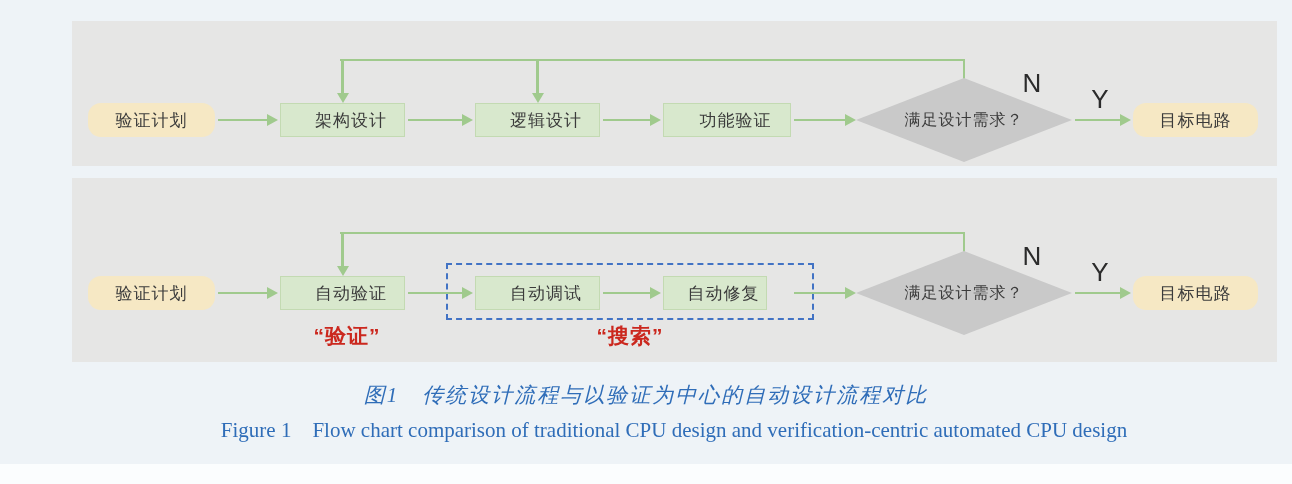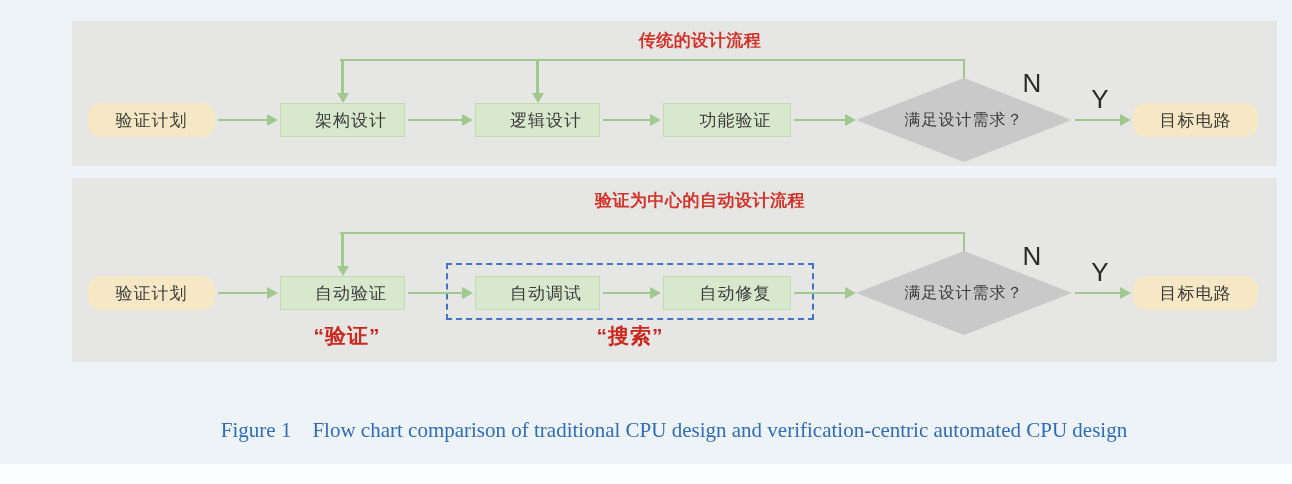--- a/index.html
+++ b/index.html
@@ -47,21 +47,20 @@
   .cap-en{position:absolute;left:0;width:100%;text-align:center;color:var(--blue);
     font-family:"Liberation Serif",serif;font-size:21px;margin-left:28px;}
   .bstrip{position:absolute;left:0;width:100%;background:#fbfdfe;}
 </style>
 </head>
 <body>
 
 <div class="canvas">
 
   <div class="panel" style="top:21px;height:145px;"></div>
-  <div class="ptitle" style="top:29px;">传统的设计流程</div>
 
   <div class="fline" style="left:340px;top:59px;width:625px;height:2.4px;"></div>
   <div class="fline" style="left:963px;top:61px;width:2.4px;height:19px;"></div>
   <div class="varrow" style="left:336.5px;top:61px;height:42px;">
       <i class="ln"></i>
       <i class="hd"></i>
     </div>
   <div class="varrow" style="left:531.5px;top:61px;height:42px;">
       <i class="ln"></i>
       <i class="hd"></i>
@@ -92,21 +91,20 @@
   </div>
   <div class="branch" style="left:1010px;top:68px;">N</div>
   <div class="branch" style="left:1078px;top:84px;">Y</div>
   <div class="harrow" style="left:1075px;top:114px;width:56px;">
       <i class="ln"></i>
       <i class="hd"></i>
     </div>
   <div class="box y" style="left:1133px;top:103px;width:125px;">目标电路</div>
 
   <div class="panel" style="top:178px;height:184px;"></div>
-  <div class="ptitle" style="top:189px;">验证为中心的自动设计流程</div>
 
   <div class="fline" style="left:340px;top:232px;width:625px;height:2.4px;"></div>
   <div class="fline" style="left:963px;top:234px;width:2.4px;height:19px;"></div>
   <div class="varrow" style="left:336.5px;top:234px;height:42px;">
       <i class="ln"></i>
       <i class="hd"></i>
     </div>
 
   <div class="dashed" style="left:446px;top:263px;width:364px;height:53px;"></div>
 
@@ -118,35 +116,36 @@
   <div class="box g" style="left:280px;top:276px;width:125px;">自动验证</div>
   <div class="harrow" style="left:408px;top:287px;width:65px;">
       <i class="ln"></i>
       <i class="hd"></i>
     </div>
   <div class="box g" style="left:475px;top:276px;width:125px;">自动调试</div>
   <div class="harrow" style="left:603px;top:287px;width:58px;">
       <i class="ln"></i>
       <i class="hd"></i>
     </div>
-  <div class="box g" style="left:663px;top:276px;width:128px;">自动修复</div>
+  <div class="box g" style="left:663px;top:276px;width:104px;">自动修复</div>
   <div class="harrow" style="left:794px;top:287px;width:62px;">
       <i class="ln"></i>
       <i class="hd"></i>
     </div>
   <div class="diamond" style="left:856px;top:251px;">
     <span>满足设计需求？</span>
   </div>
   <div class="branch" style="left:1010px;top:241px;">N</div>
   <div class="branch" style="left:1078px;top:257px;">Y</div>
   <div class="harrow" style="left:1075px;top:287px;width:56px;">
       <i class="ln"></i>
       <i class="hd"></i>
     </div>
   <div class="box y" style="left:1133px;top:276px;width:125px;">目标电路</div>
 
   <div class="tag" style="left:565px;top:322px;">“搜索”</div>
   <div class="tag" style="left:282px;top:322px;">“验证”</div>
 
+  <div class="cap-zh" style="top:381px;">图1　传统设计流程与以验证为中心的自动设计流程对比</div>
   <div class="cap-en" style="top:416px;">Figure 1　Flow chart comparison of traditional CPU design and verification-centric automated CPU design</div>
 
   <div class="bstrip" style="top:464px;height:20px;"></div>
 </div>
 
 </body></html>

